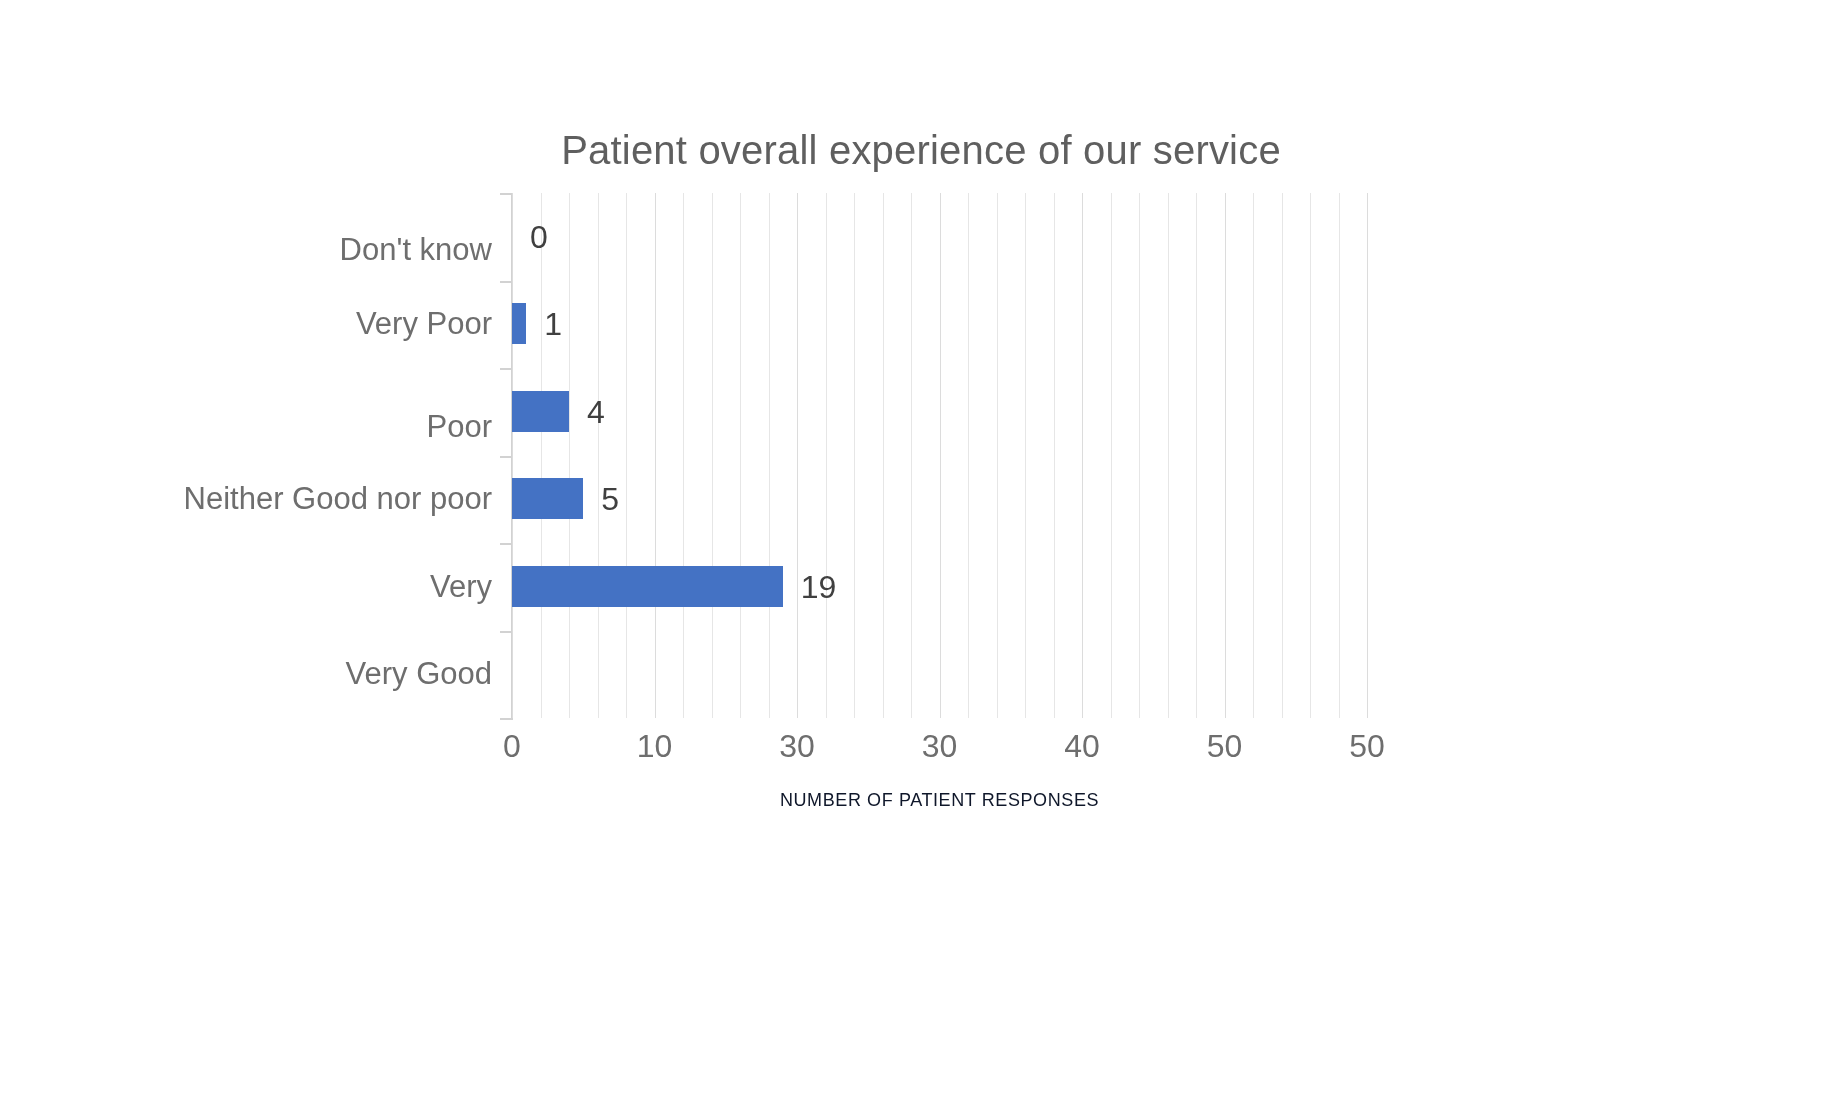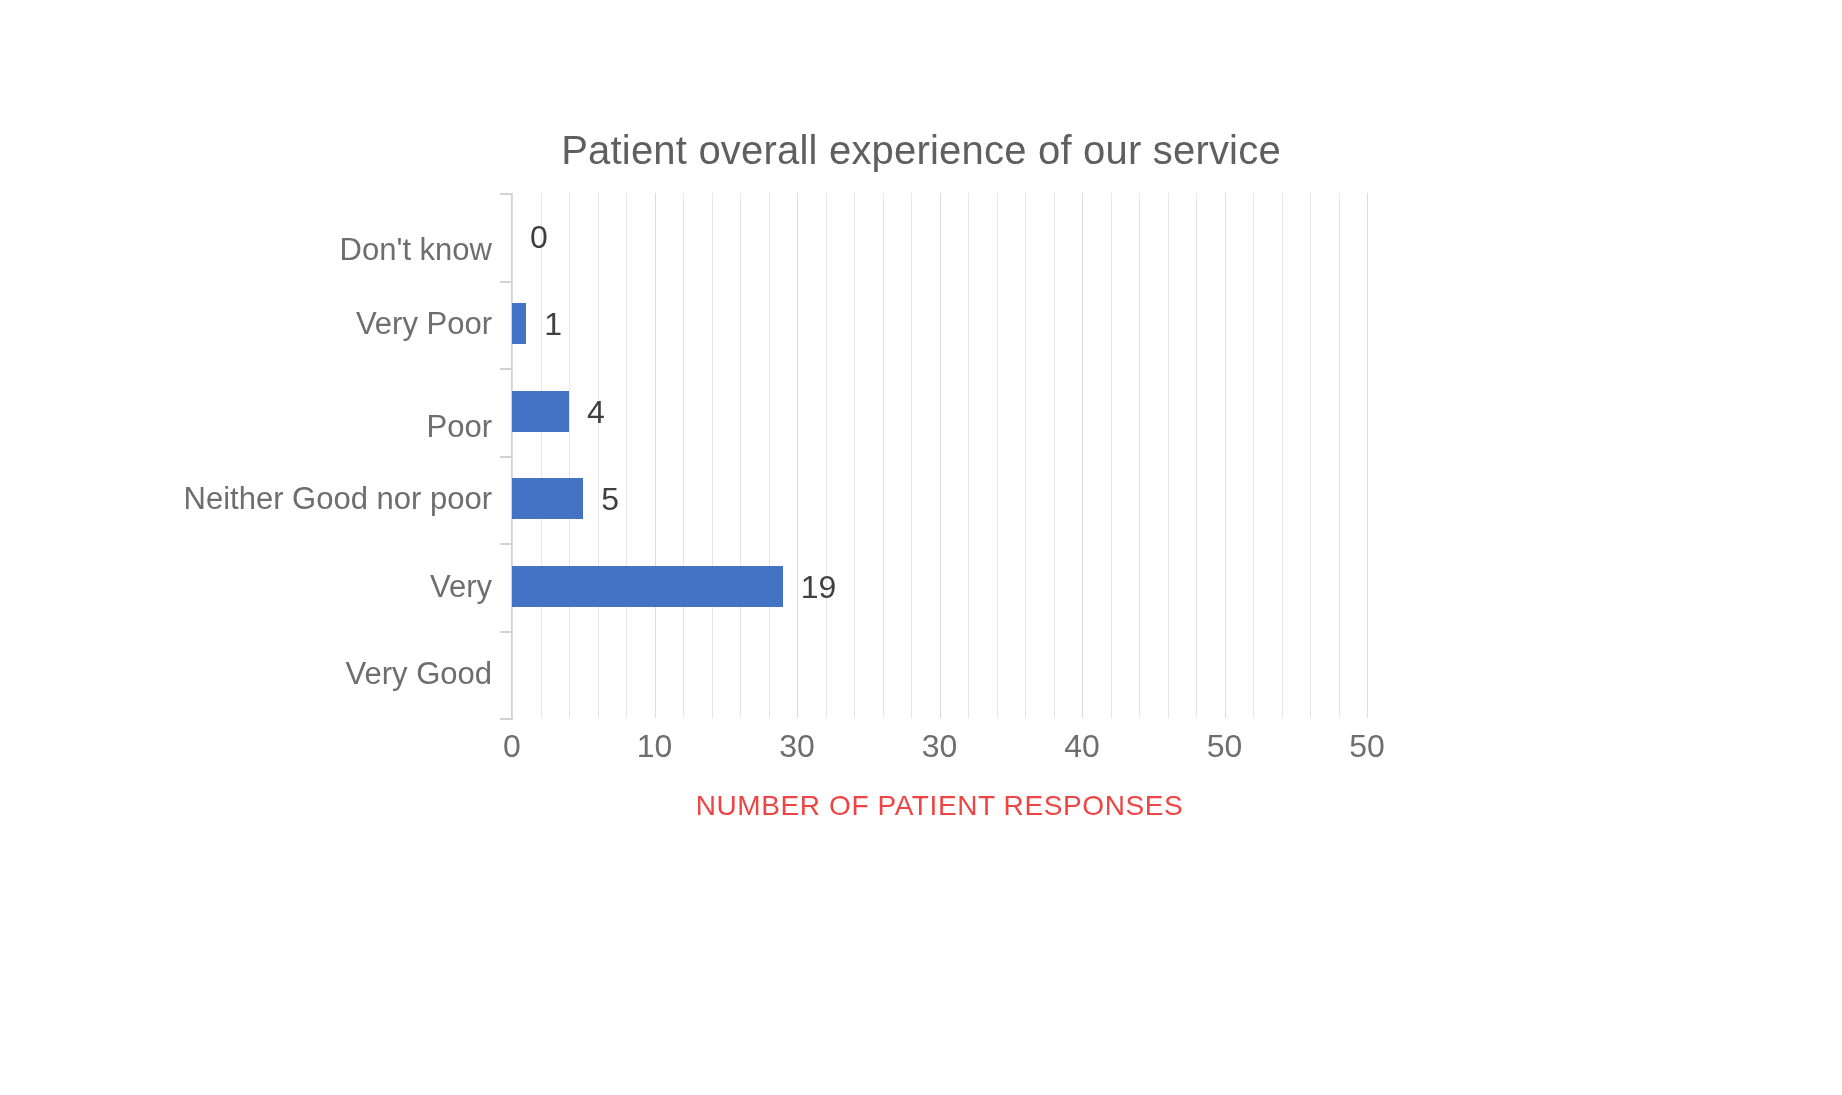--- a/index.html
+++ b/index.html
@@ -89,23 +89,23 @@
     transform:translateX(-50%);
     font-size:32px;
     color:#6e6e6e;
     white-space:nowrap;
   }
   .axis-x-title{
     position:absolute;
     left:512px;top:790px;
     width:855px;
     text-align:center;
-    font-size:28px;
+    font-size:18px;
     letter-spacing:.6px;
-    color:#ef4444;
+    color:#0f172a;
     white-space:nowrap;
   }
 </style>
 </head>
 <body>
 
 <div id="chart-root">
 
   <div class="chart-title">Patient overall experience of our service</div>
 

